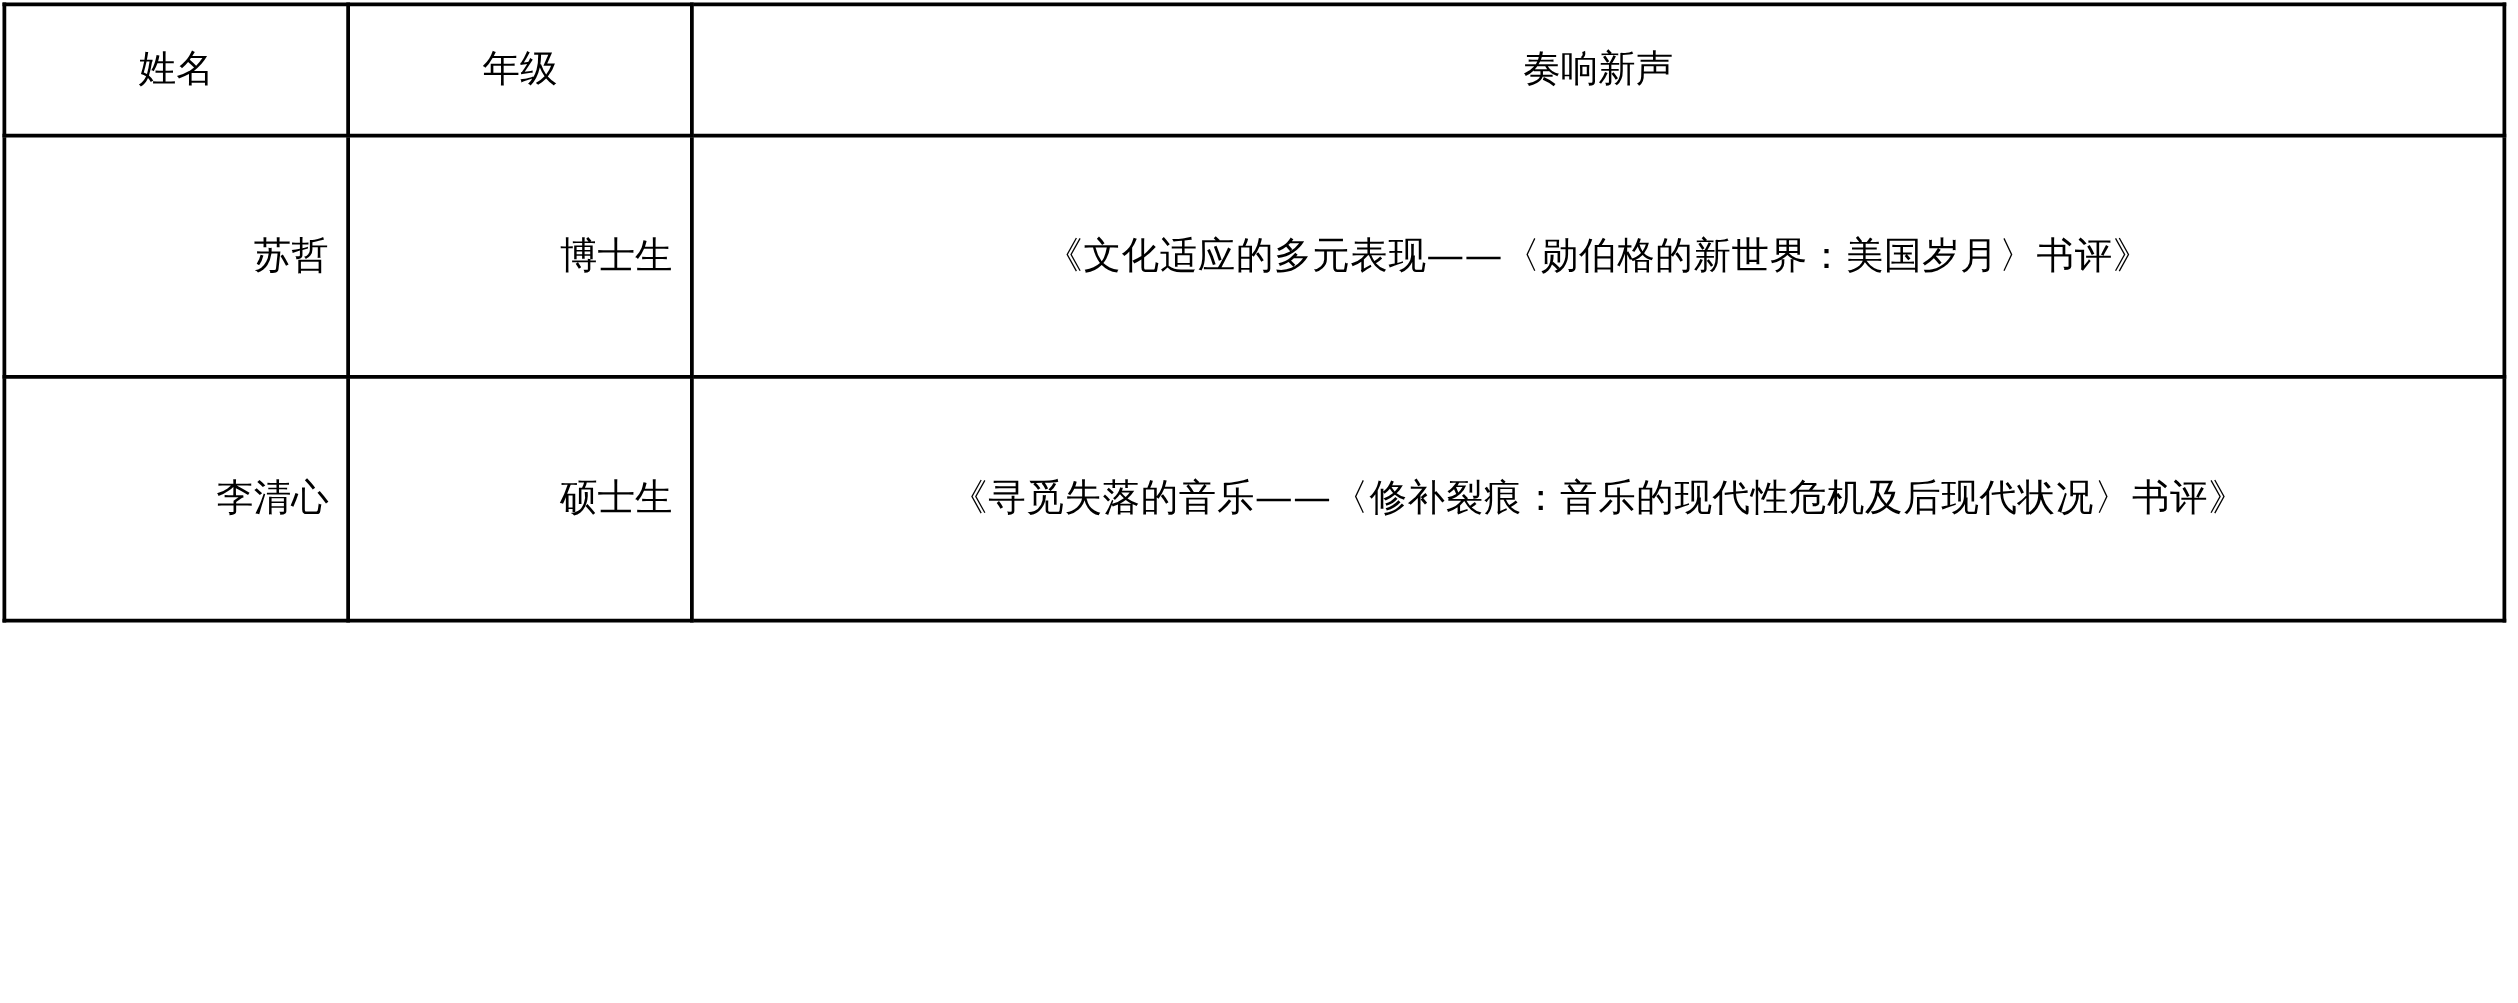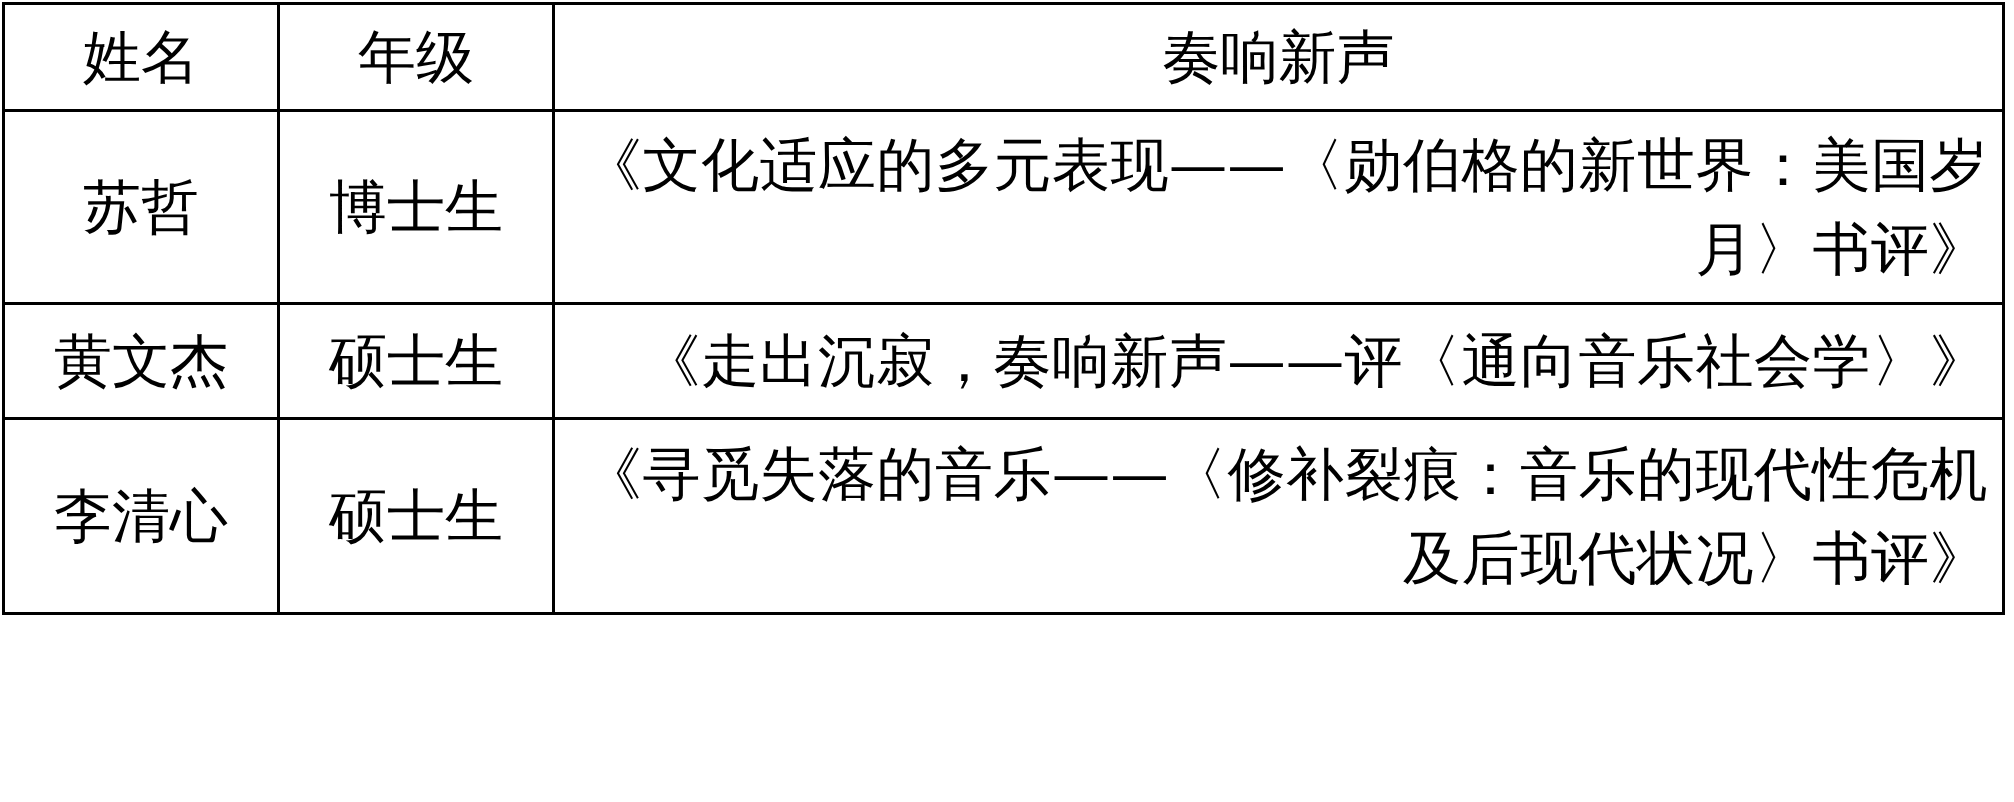--- a/index.html
+++ b/index.html
@@ -26,39 +26,39 @@
   table.doc-table {
     border-collapse: collapse;
     width: 2000px;
     table-layout: fixed;
   }
   table.doc-table td, table.doc-table th {
     border: 3px solid #000000;
     padding: 10px 14px;
     vertical-align: middle;
     font-weight: normal;
-    font-size: 58px;
+    font-size: 30px;
     line-height: 1.45;
   }
   thead th {
     text-align: center;
     font-weight: bold;
     height: 82px;
     font-size: 48px;
   }
   col.c-name { width: 275px; }
   col.c-grade { width: 275px; }
   col.c-title { width: 1450px; }
 
   td.cell-name, td.cell-grade {
-    text-align: center;
+    text-align: right;
     white-space: nowrap;
   }
   td.cell-title {
-    text-align: right;
+    text-align: center;
     letter-spacing: 0.5px;
   }
   .row-tall td { height: 170px; }
   .row-mid td { height: 172px; }
   .row-short td { height: 92px; }
 </style>
 </head>
 <body>
 
 <div class="page">
@@ -74,25 +74,20 @@
         <th>年级</th>
         <th>奏响新声</th>
       </tr>
     </thead>
     <tbody>
       <tr class="row-tall">
         <td class="cell-name">苏哲</td>
         <td class="cell-grade">博士生</td>
         <td class="cell-title">《文化适应的多元表现——〈勋伯格的新世界：美国岁月〉书评》</td>
       </tr>
-      <tr class="row-short">
-        <td class="cell-name">黄文杰</td>
-        <td class="cell-grade">硕士生</td>
-        <td class="cell-title">《走出沉寂，奏响新声——评〈通向音乐社会学〉》</td>
-      </tr>
       <tr class="row-mid">
         <td class="cell-name">李清心</td>
         <td class="cell-grade">硕士生</td>
         <td class="cell-title">《寻觅失落的音乐——〈修补裂痕：音乐的现代性危机及后现代状况〉书评》</td>
       </tr>
     </tbody>
   </table>
 </div>
 
 </body></html>

